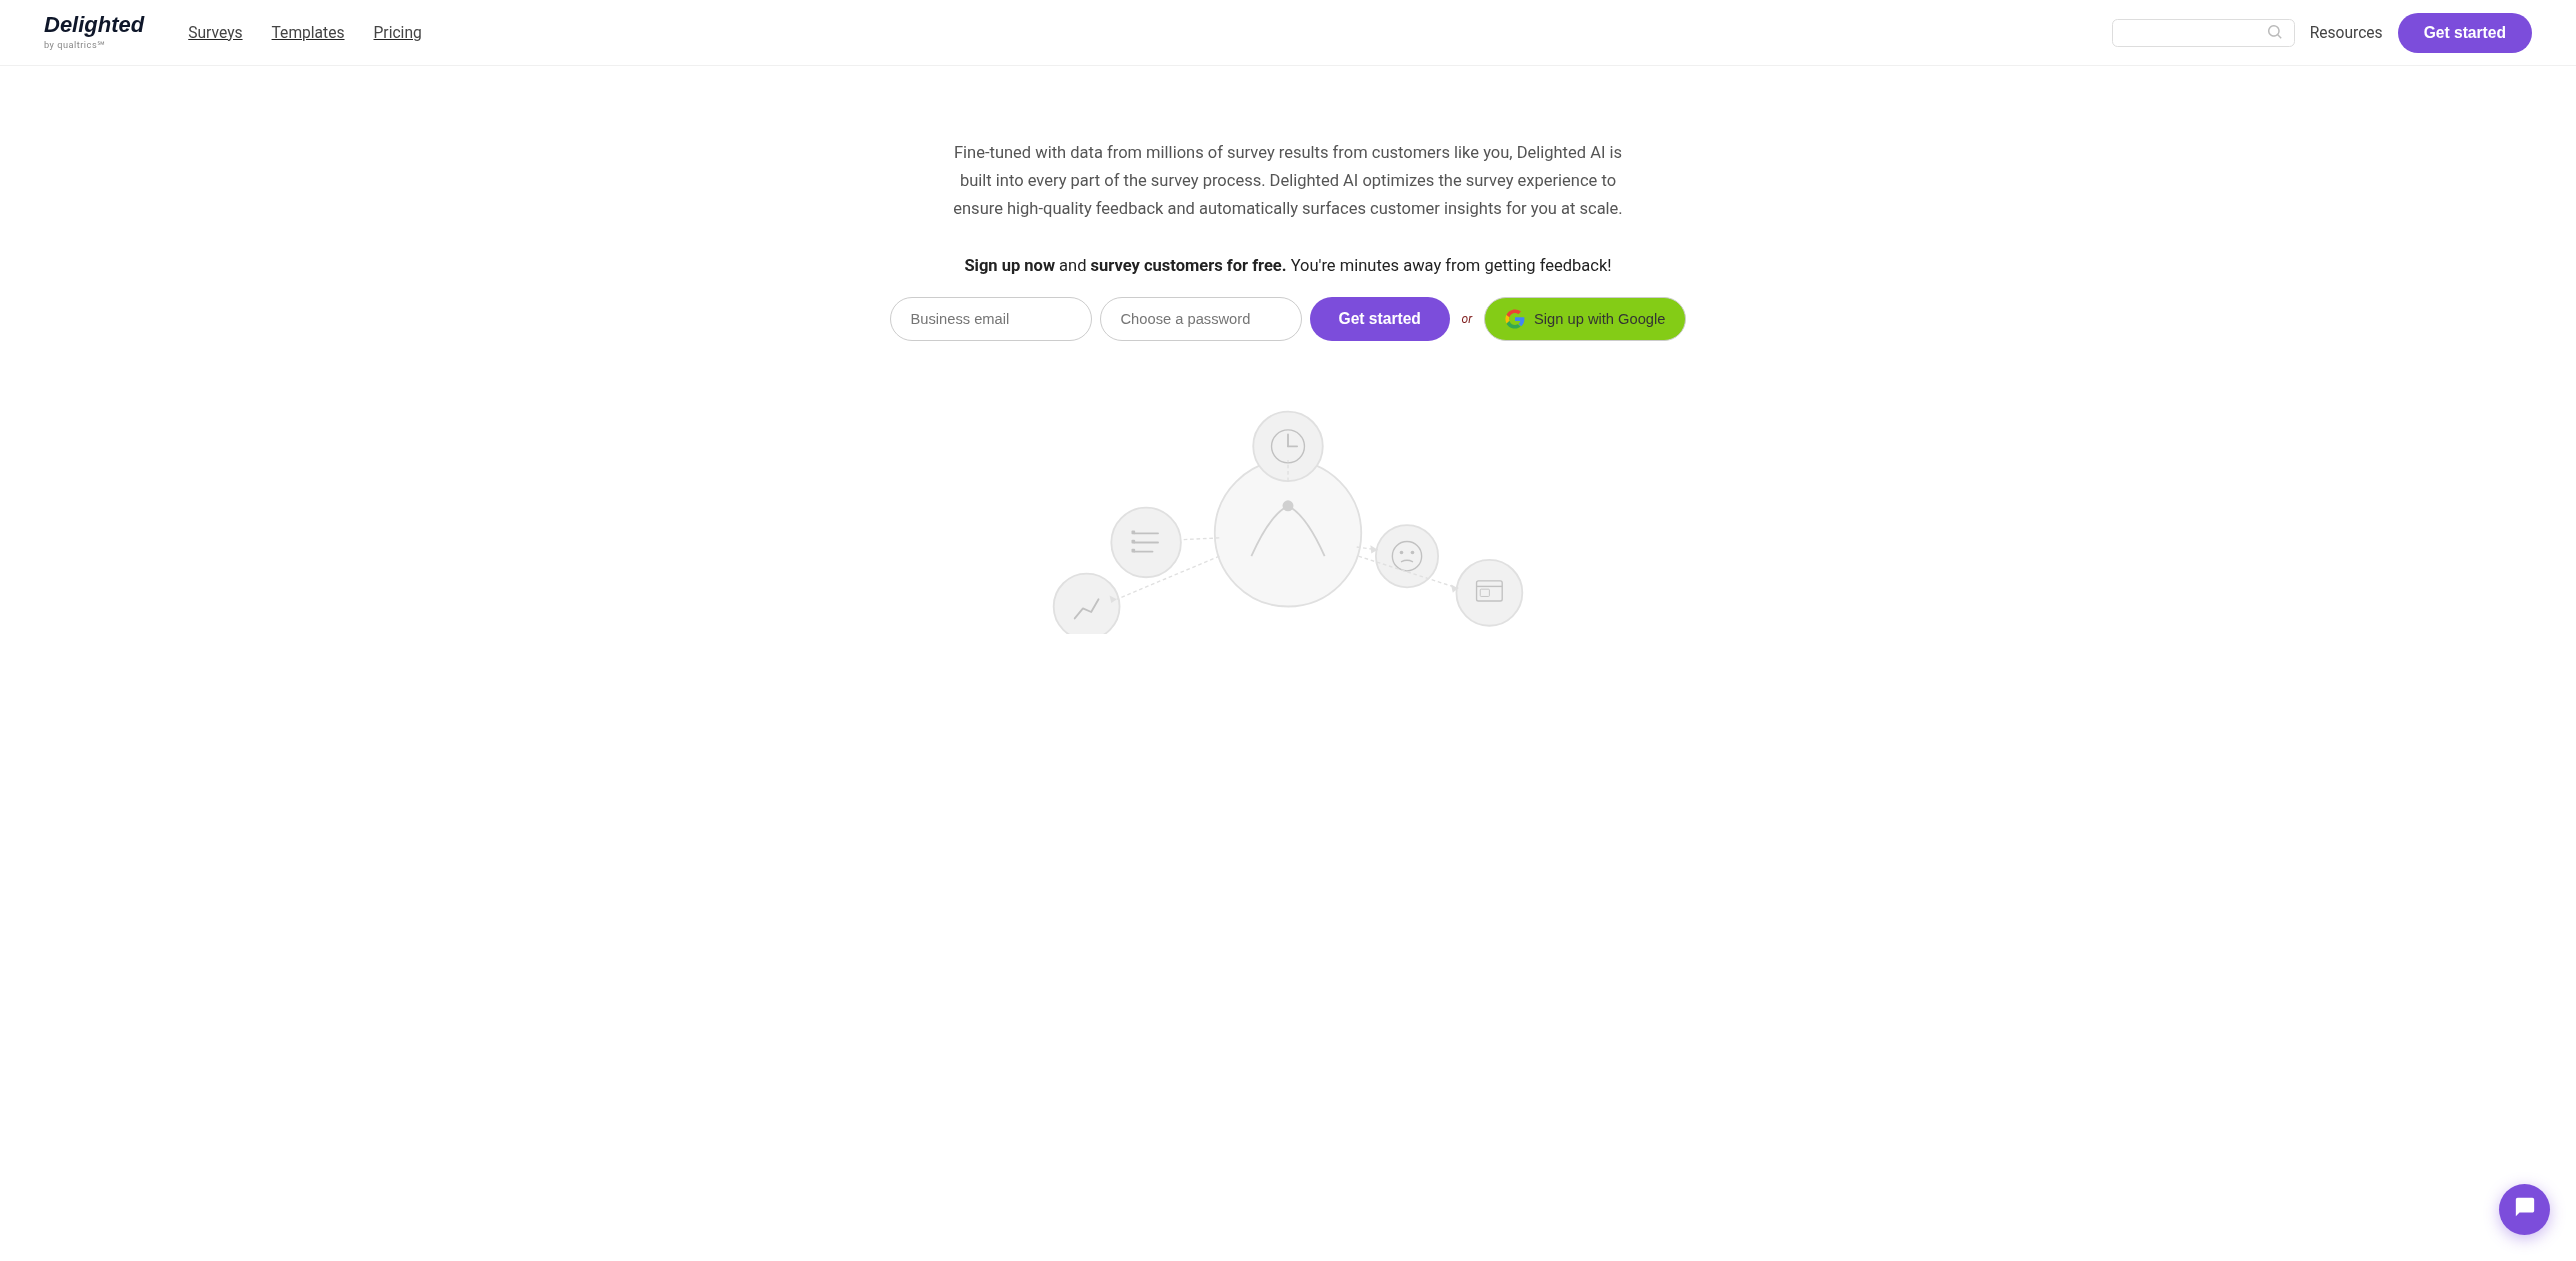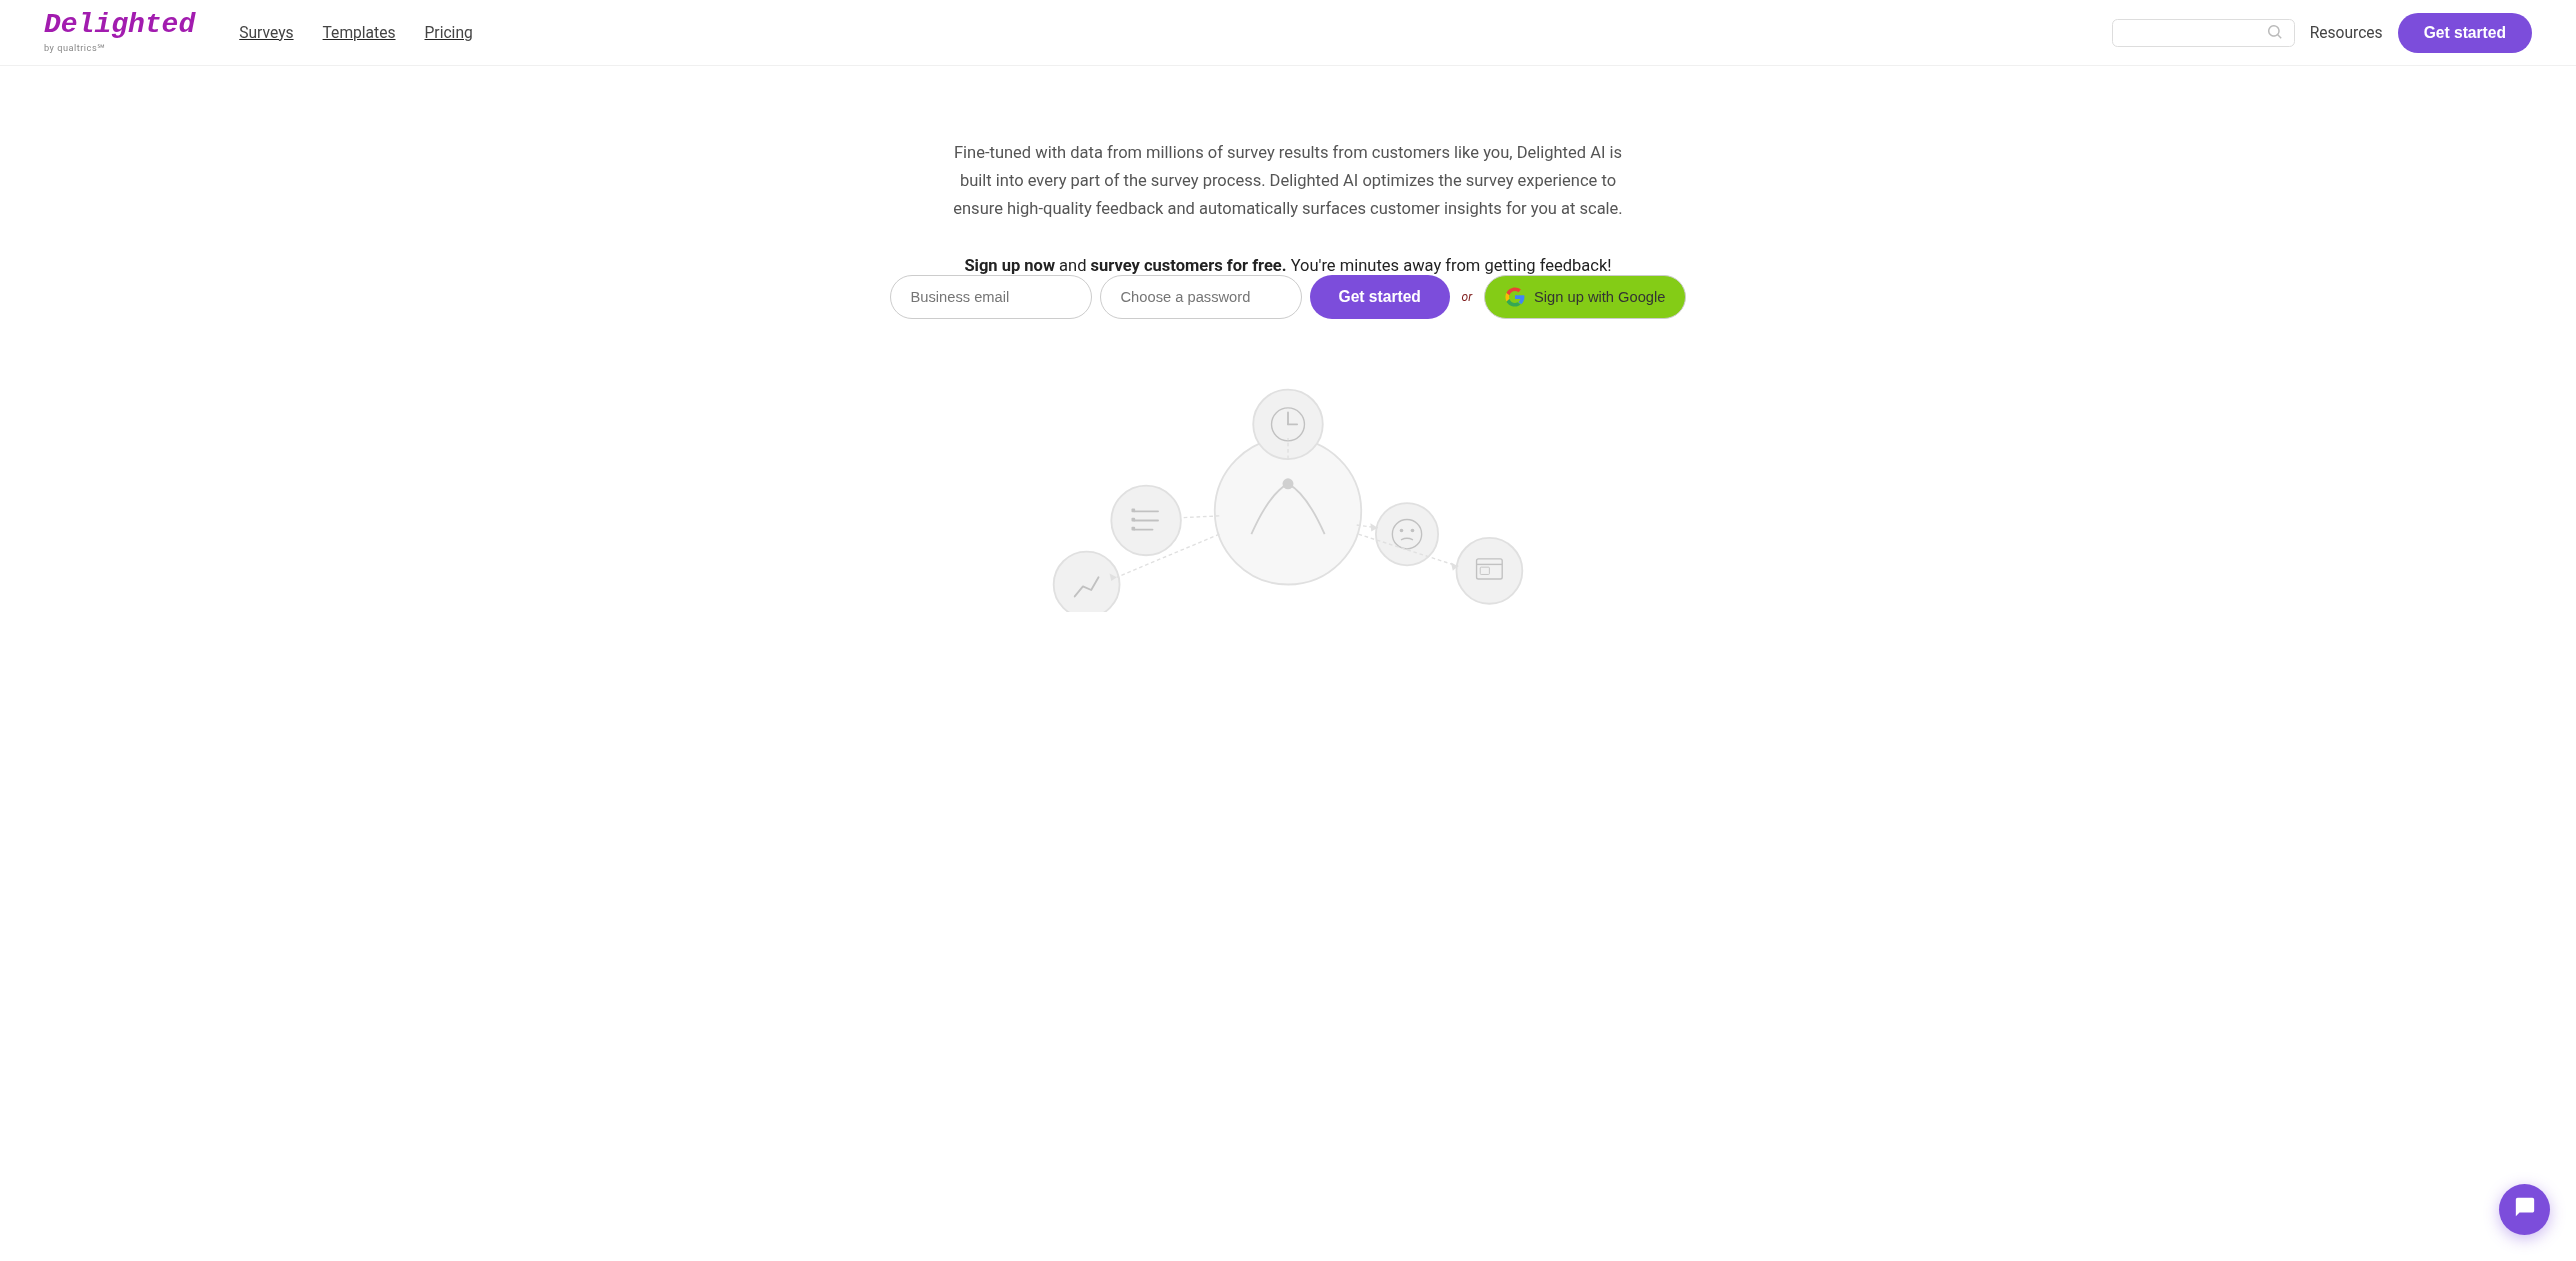--- a/index.html
+++ b/index.html
@@ -24,25 +24,25 @@
       z-index: 100;
     }
     .nav-logo {
       display: flex;
       flex-direction: column;
       align-items: flex-start;
       margin-right: 44px;
       text-decoration: none;
     }
     .nav-logo-text {
-      font-family: Liberation Mono, monospace;
-      font-size: 28px;
+      font-family: Liberation Sans, sans-serif;
+      font-size: 22px;
       font-style: italic;
       font-weight: 700;
-      color: #a21caf;
+      color: #0f172a;
       line-height: 1;
     }
     .nav-logo-sub {
       font-size: 9.2px;
       color: #888;
       letter-spacing: 0.5px;
       margin-top: 1.8px;
     }
     .nav-links {
       display: flex;
@@ -128,20 +128,21 @@
     .hero-subtitle {
       font-size: 16.5px;
       color: #555;
       line-height: 1.7;
       max-width: 678px;
       margin-bottom: 33px;
     }
     .hero-signup-prompt {
       font-size: 16.5px;
       color: #222;
+      margin-bottom: 22px;
     }
     .hero-signup-prompt strong { font-weight: 700; }
 
     
     .signup-form {
       display: flex;
       align-items: center;
       gap: 8px;
       flex-wrap: wrap;
       justify-content: center;

